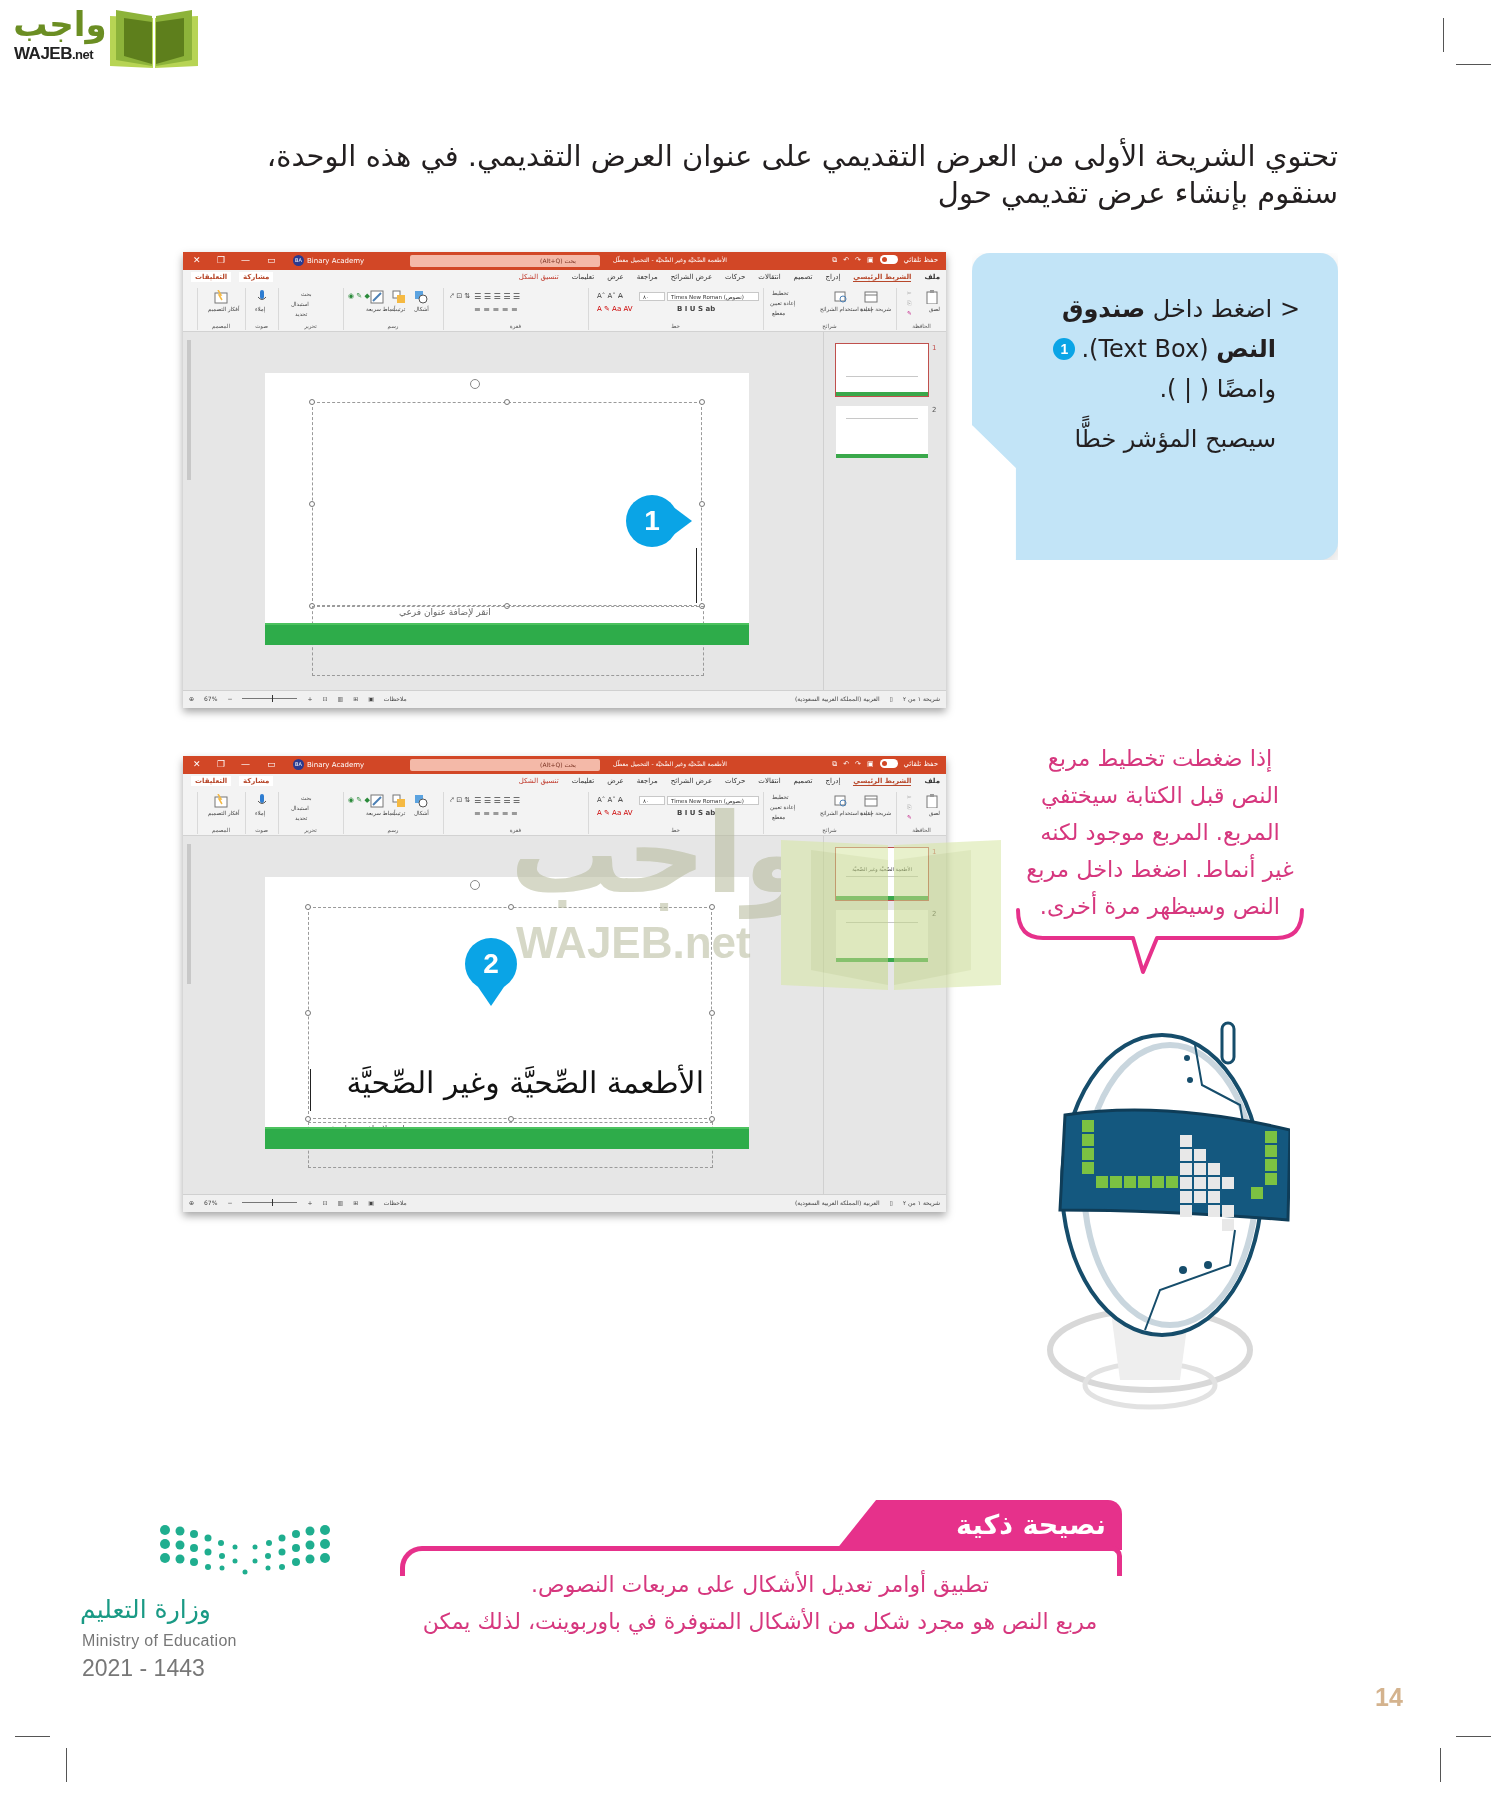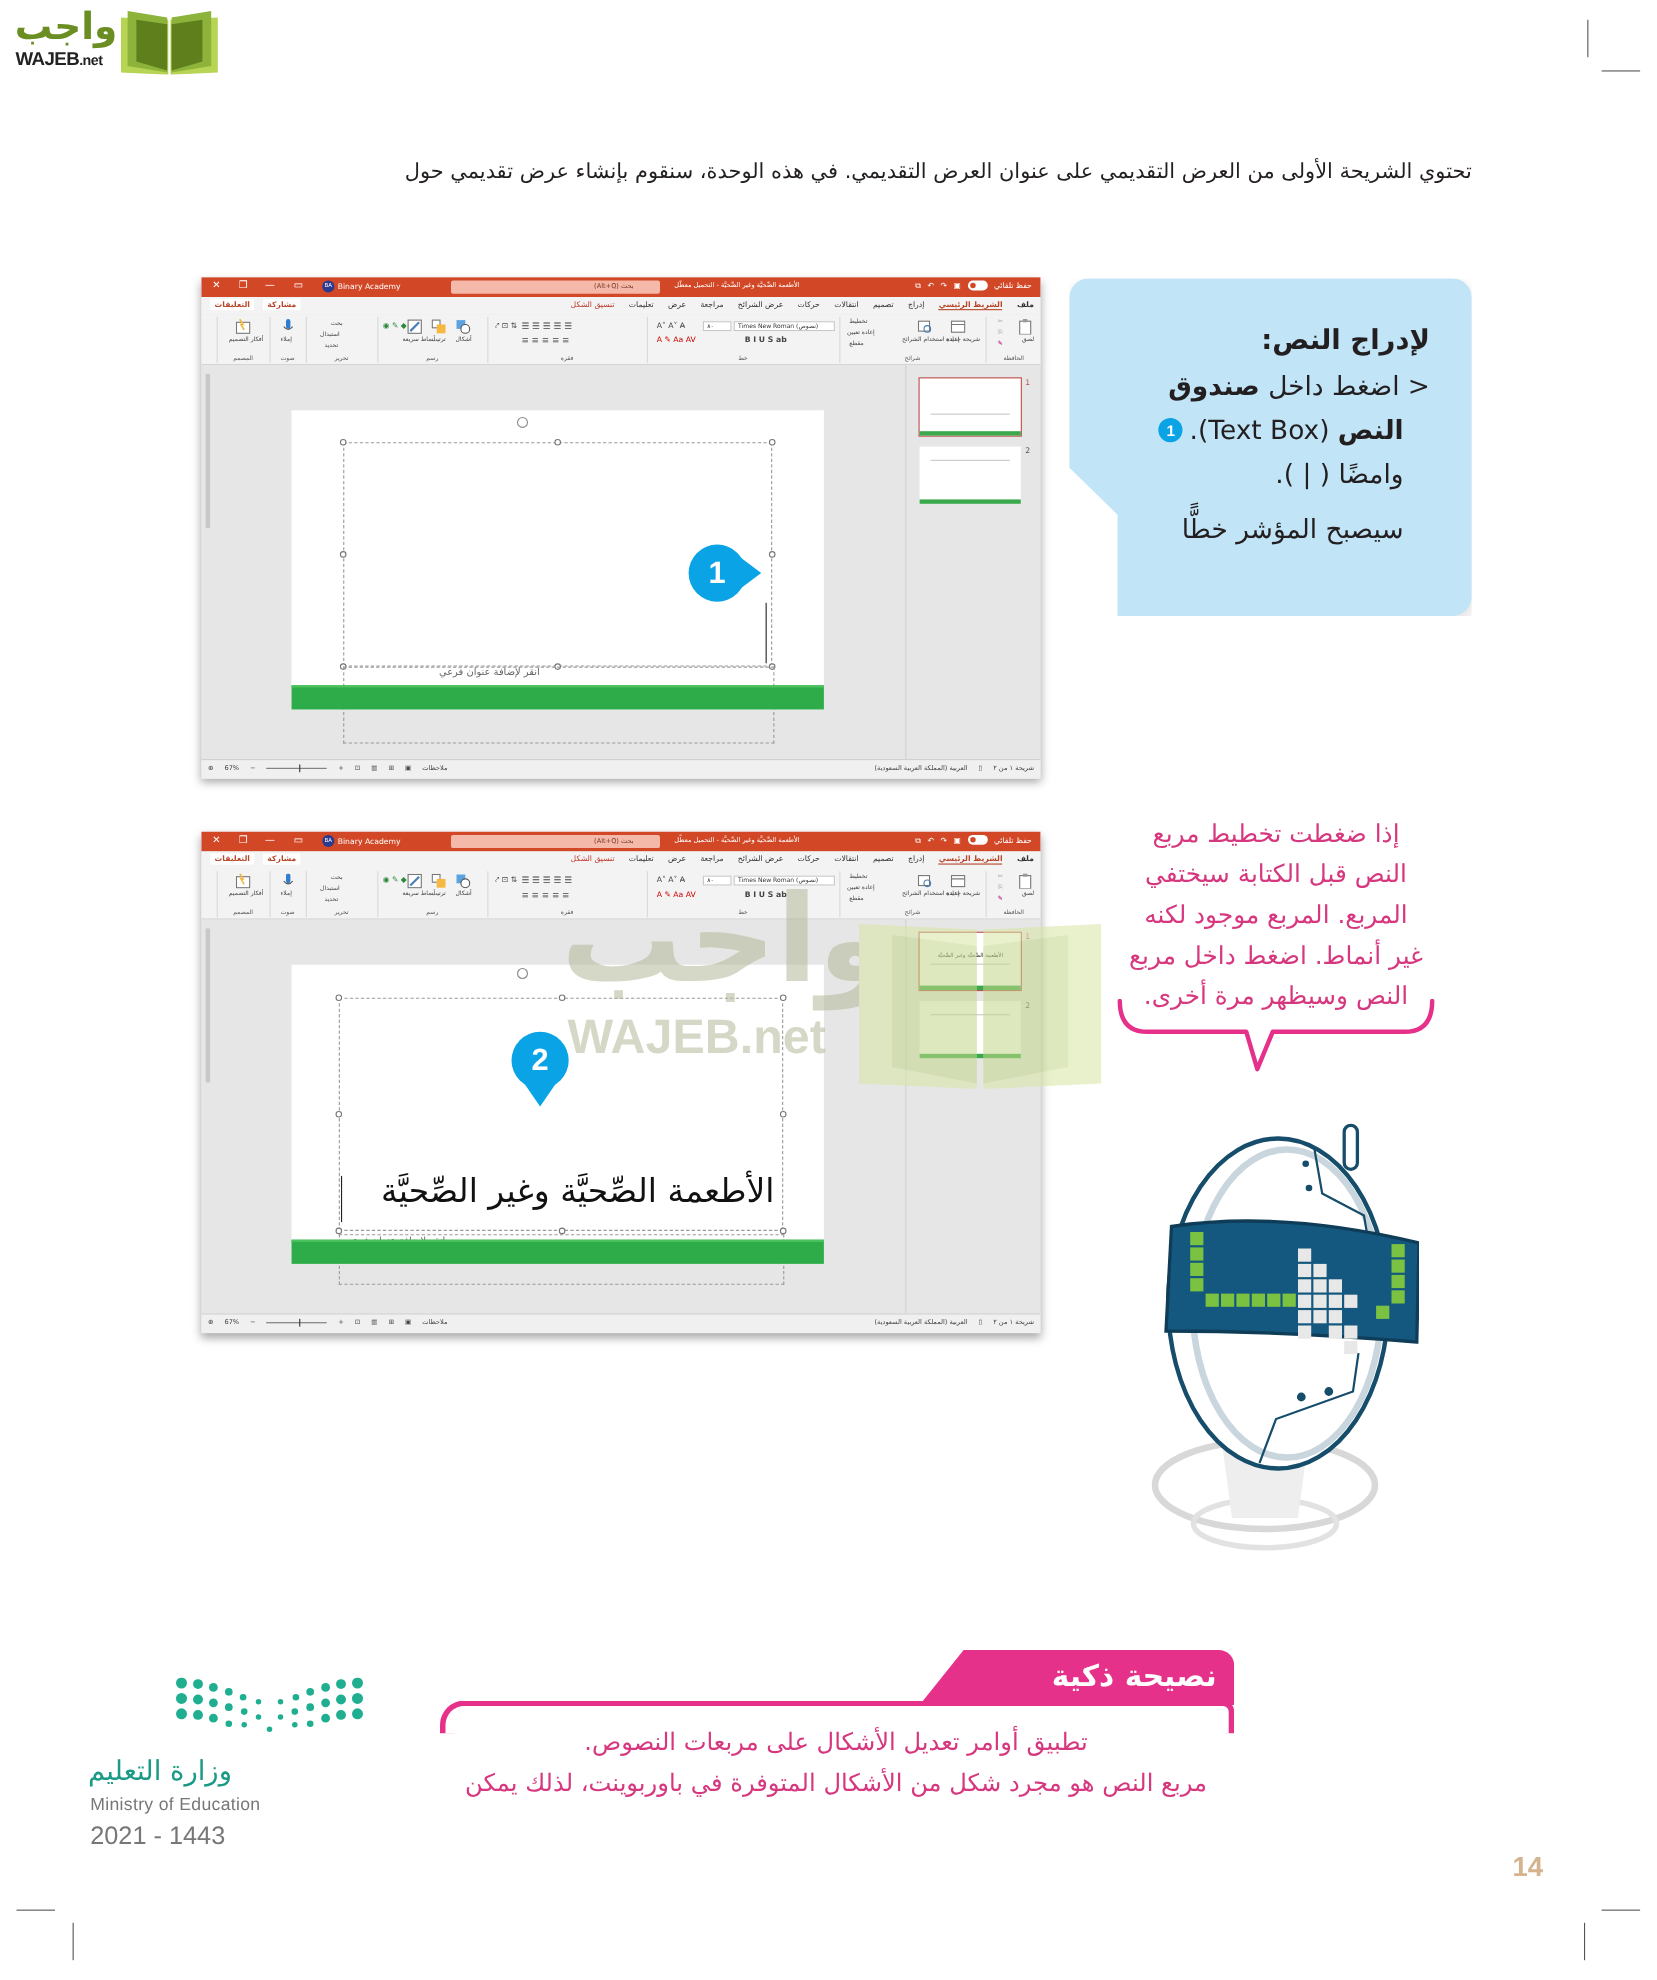--- a/index.html
+++ b/index.html
@@ -8,21 +8,21 @@
   .crop { position: absolute; background: #555; }
 
   
   .logo { left: 12px; top: 6px; width: 180px; height: 64px; }
   .logo-ar { position: absolute; left: 0; top: 0; font-size: 34px; font-weight: bold; color: #6b8e23; direction: rtl; line-height: 36px; width: 96px; text-align: center; }
   .logo-en { position: absolute; left: 2px; top: 38px; font-size: 17px; font-weight: bold; color: #222; font-family: "Liberation Sans", sans-serif; letter-spacing: -0.5px; }
   .logo-en small { font-size: 13px; }
   .logo-book { position: absolute; left: 96px; top: 0; width: 92px; height: 62px; }
 
   
-  .intro { right: 168px; top: 138px; width: 1160px; direction: rtl; text-align: right; font-size: 19px; line-height: 37px; color: #231f20; font-family: "DejaVu Sans", sans-serif; }
+  .intro { right: 168px; top: 138px; width: 1160px; direction: rtl; text-align: right; font-size: 29px; line-height: 37px; color: #231f20; font-family: "DejaVu Sans", sans-serif; }
 
   
   .ppt { position: absolute; left: 183px; width: 763px; height: 456px; background: #e6e6e6; box-shadow: 0 4px 8px rgba(0,0,0,0.35); overflow: hidden; font-family: "DejaVu Sans", sans-serif; }
   .ppt .titlebar { position: absolute; left: 0; top: 0; width: 100%; height: 18px; background: #d24726; color: #fff; font-size: 7px; }
   .ppt .titlebar .win { position: absolute; top: 3px; font-size: 9px; }
   .ppt .acct { position: absolute; left: 110px; top: 3px; display: flex; align-items: center; gap: 3px; }
   .ppt .acct .badge { width: 11px; height: 11px; border-radius: 50%; background: #2b3a8f; color: #fff; font-size: 5px; text-align: center; line-height: 11px; }
   .ppt .search { position: absolute; left: 227px; top: 3px; width: 190px; height: 12px; background: #f4b9a8; border-radius: 2px; color: #7a3322; font-size: 6px; line-height: 12px; padding-left: 8px; direction: rtl; padding-right: 24px; text-align: right; }
   .ppt .doc-title { position: absolute; left: 430px; top: 4px; font-size: 6px; direction: rtl; }
   .ppt .qat { position: absolute; right: 8px; top: 3px; display: flex; gap: 6px; align-items: center; font-size: 7px; direction: rtl; }
@@ -496,21 +496,20 @@
   <svg style="position:absolute;left:276px;top:10px;" width="230" height="180" viewBox="0 0 230 180">
     <path d="M5 30 L5 175 L112 180 L112 35 Z" fill="#d7e6a3"></path>
     <path d="M225 30 L225 175 L118 180 L118 35 Z" fill="#d7e6a3"></path>
     <path d="M35 40 L35 160 L112 175 L112 50 Z" fill="#c4d78a"></path>
     <path d="M195 40 L195 160 L118 175 L118 50 Z" fill="#c4d78a"></path>
   </svg>
 </div>
 
 <div class="abs info"></div>
 <div class="abs info-inner" style="left:auto;right:206px;top:290px;">
-  <div class="h">لإدراج النص:</div>
   <div class="li">
     <span>&lt; اضغط داخل </span><b>صندوق</b>
   </div>
   <div class="li ind">
     <b>النص</b><span> (Text Box).</span><span class="num-badge">1</span>
   </div>
   <div class="li ind" style="margin-bottom:12px;">وامضًا ( | ).</div>
   <div class="li ind">سيصبح المؤشر خطًّا</div>
 </div>
 

